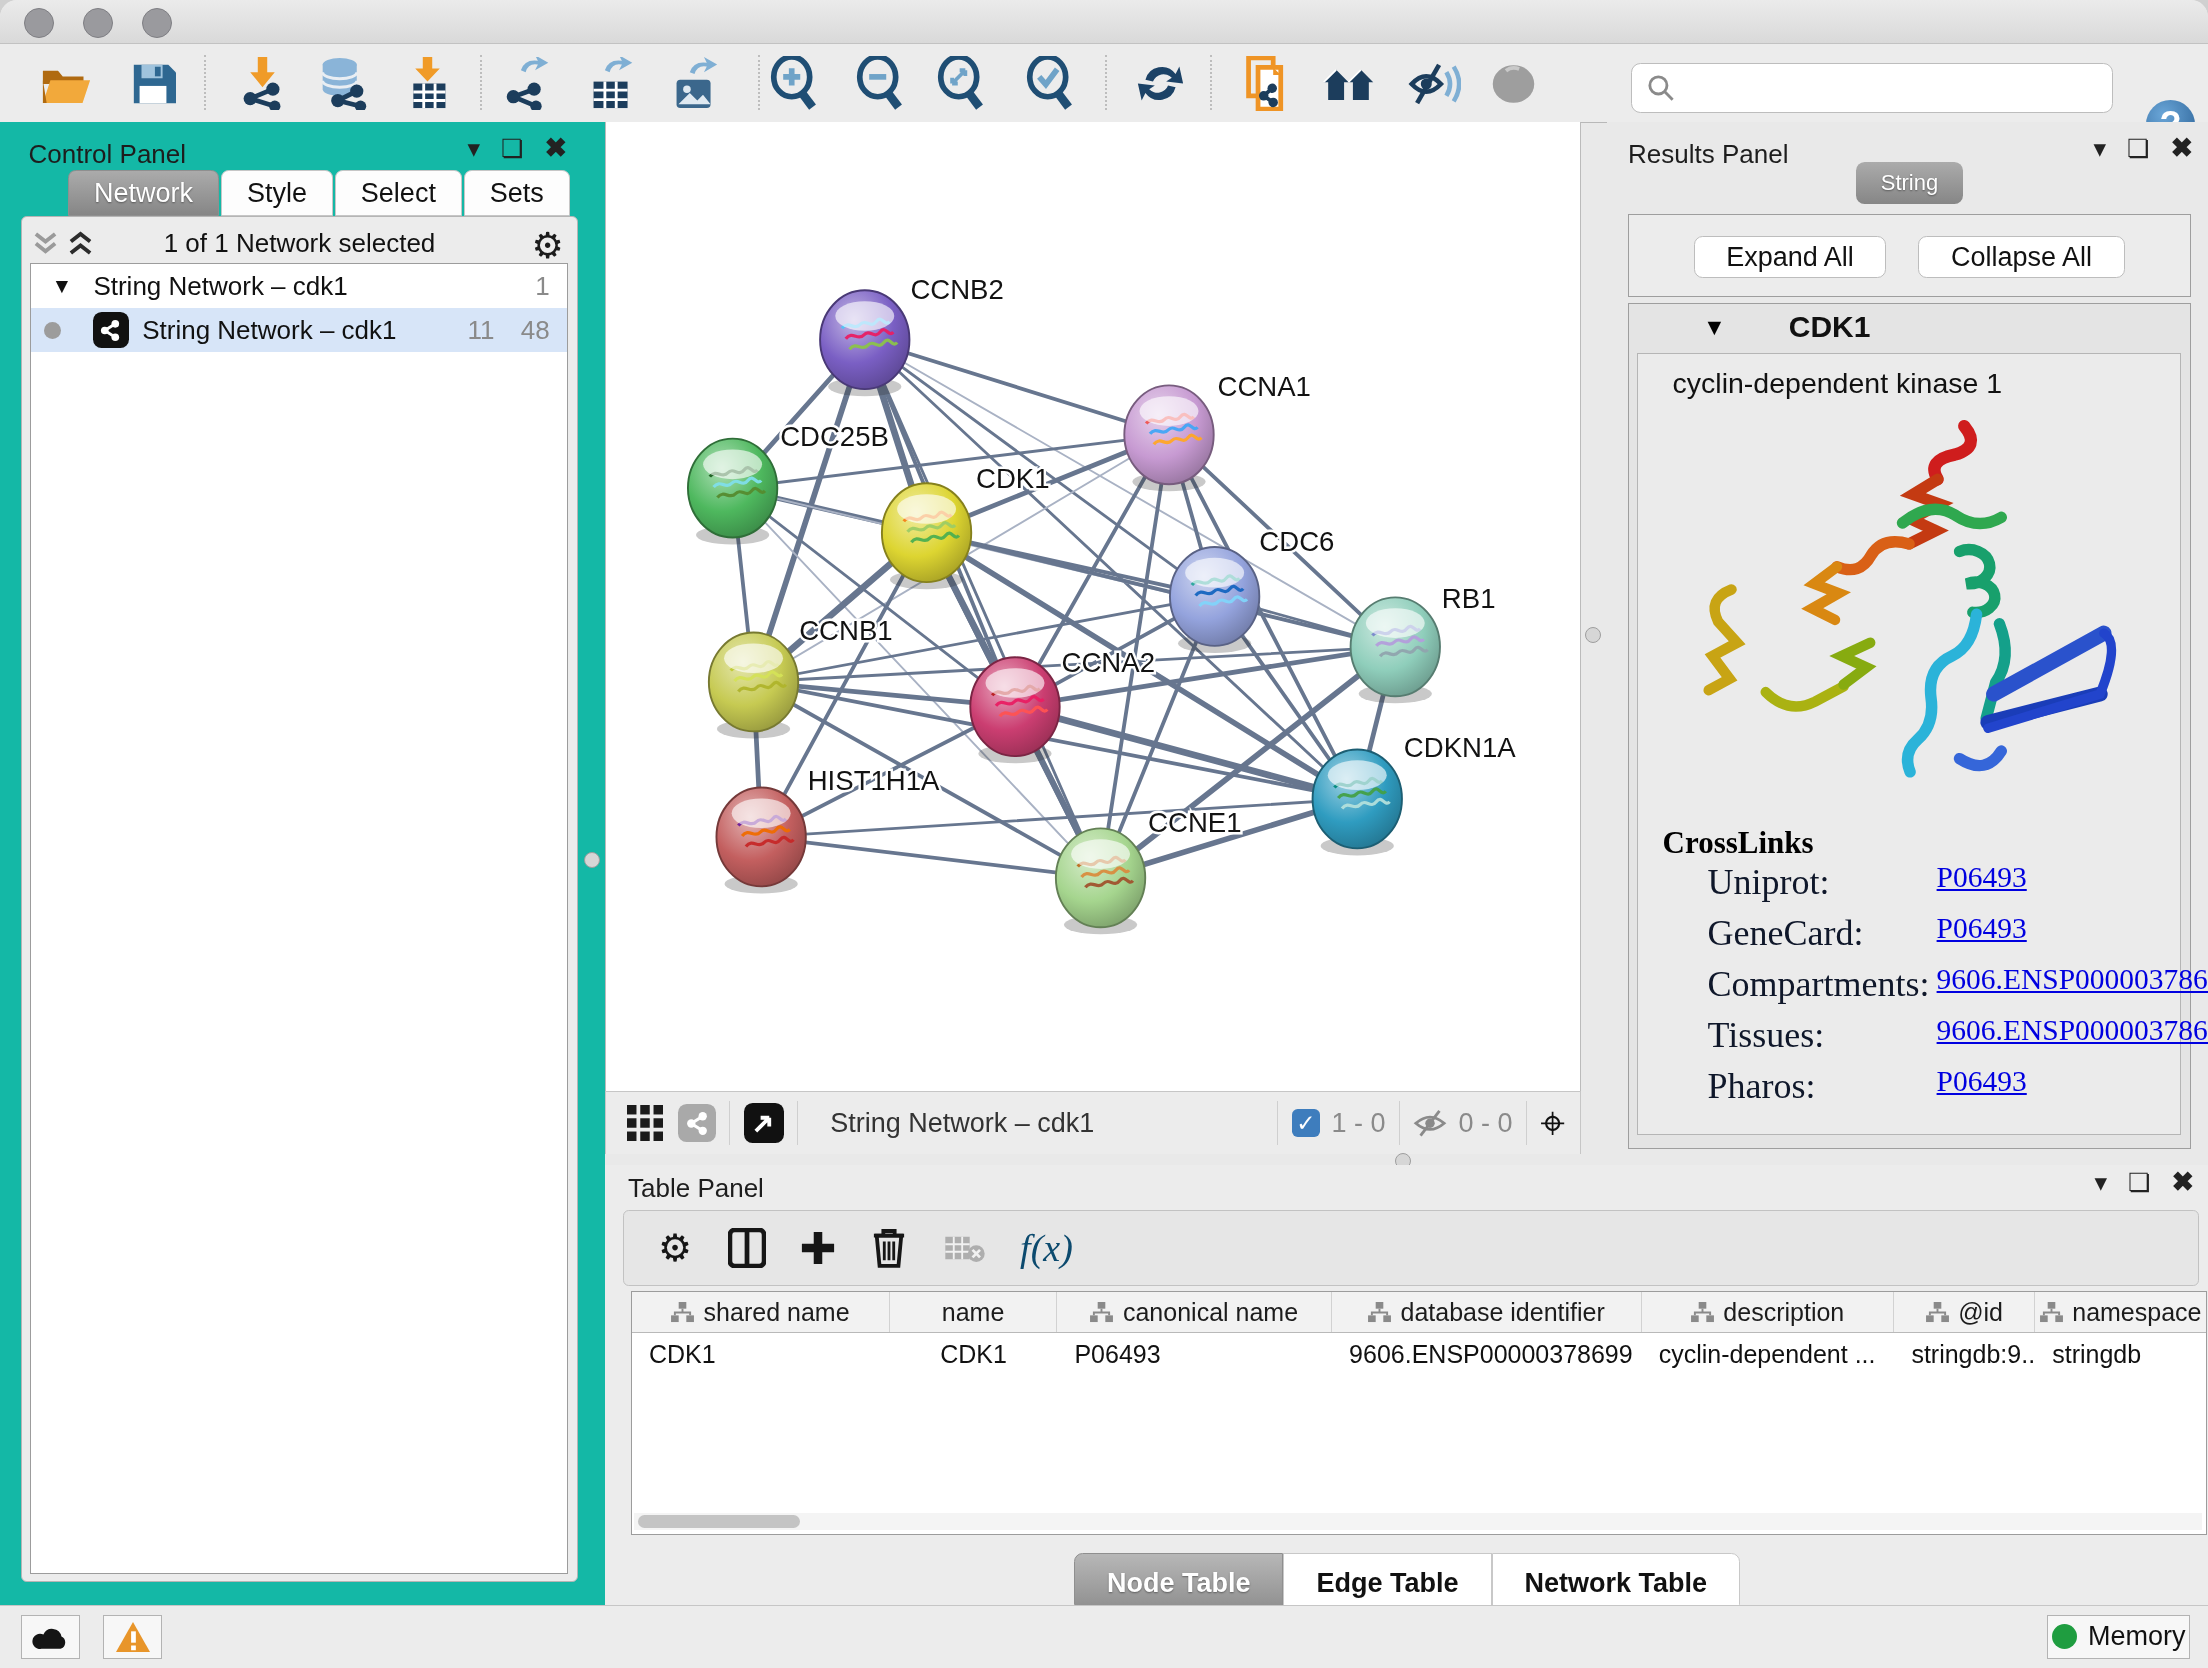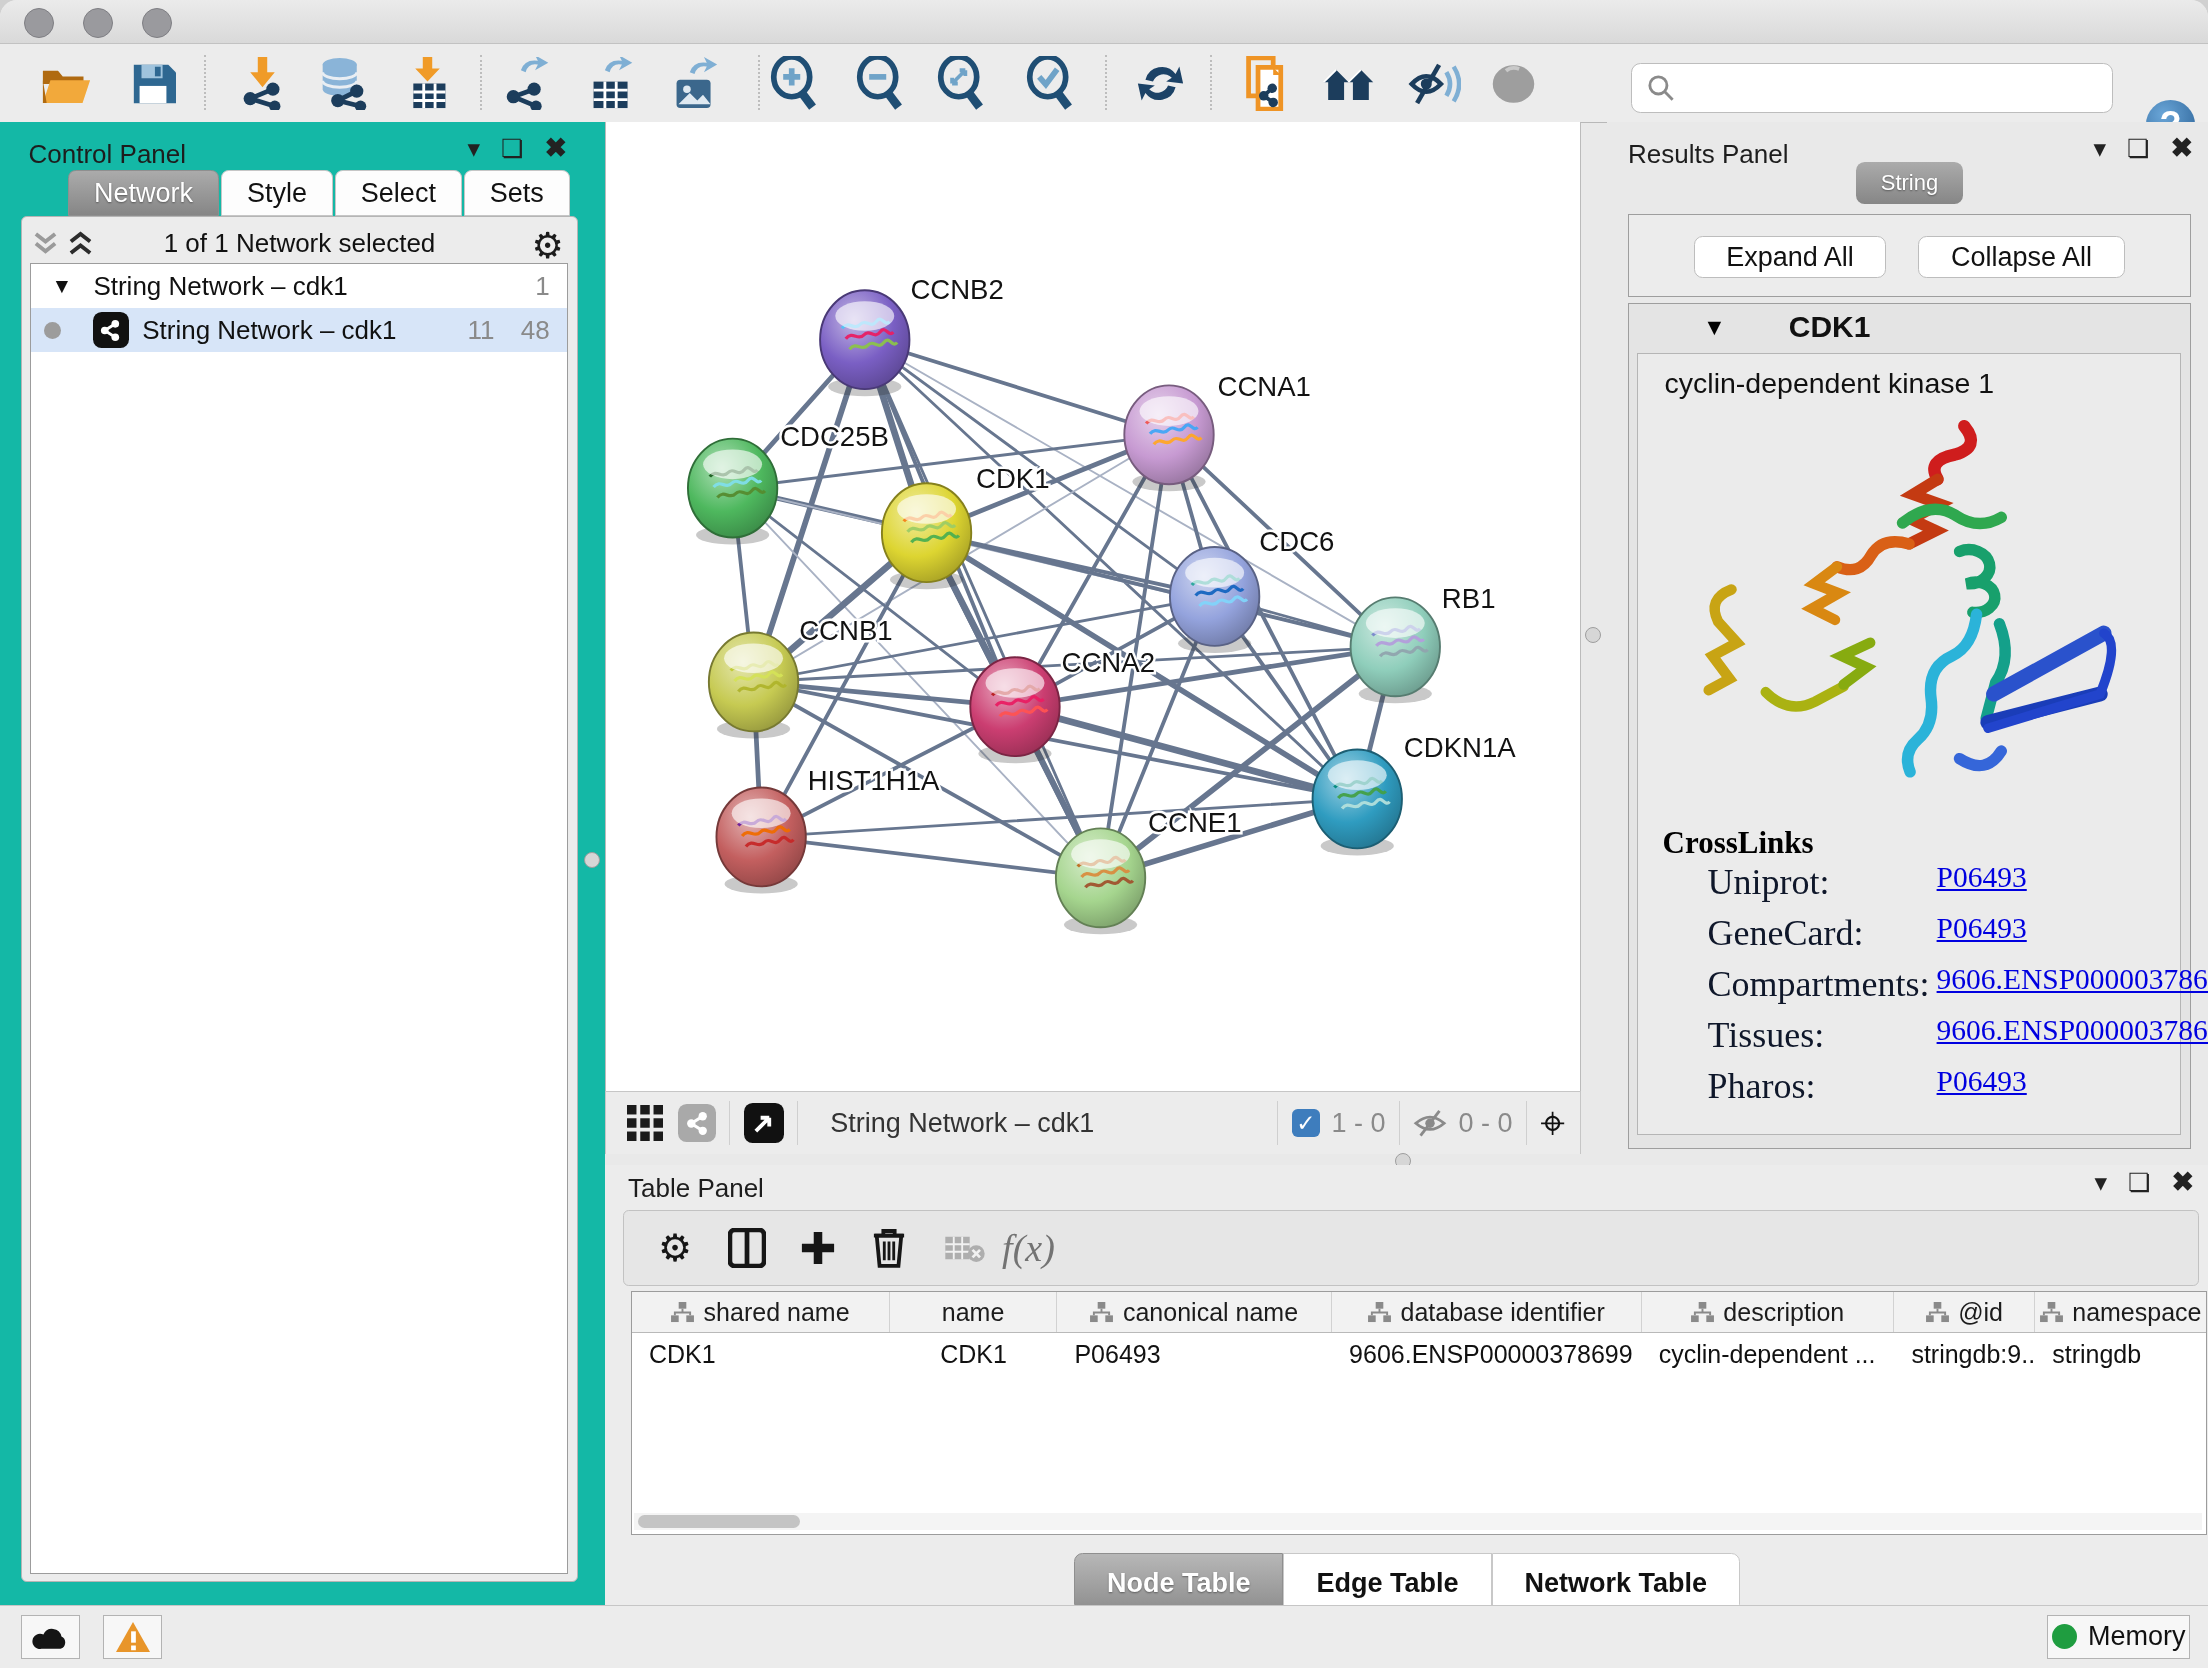--- a/index.html
+++ b/index.html
@@ -45,21 +45,21 @@
   
   #rpanel{position:absolute;left:1607px;top:122px;width:601px;height:1043px;background:#e9e9e9;}
   #rp-title{position:absolute;left:21px;top:17px;}
   #rp-tab{position:absolute;left:249px;top:40px;width:107px;height:42px;background:linear-gradient(#ababab,#868686);border-radius:8.6px;color:#fff;font-size:22px;display:flex;align-items:center;justify-content:center;text-shadow:0 1px 1.9px rgba(0,0,0,.4);}
   #rp-box1{position:absolute;left:21px;top:92px;width:561px;height:81px;border:1.9px solid #9e9e9e;background:#ececec;}
   .rbtn{position:absolute;top:21px;height:40px;background:#fff;border:1.9px solid #bdbdbd;border-radius:8.6px;font-size:27px;color:#111;display:flex;align-items:center;justify-content:center;}
   #rp-box2{position:absolute;left:21px;top:181px;width:561px;height:844px;border:1.9px solid #9e9e9e;background:#e4e4e4;}
   #rp-hdr{position:absolute;left:0;top:0;width:100%;height:46px;display:flex;align-items:center;}
   #rp-hdr .name{font-size:30px;font-weight:bold;color:#111;}
   #rp-content{position:absolute;left:7.6px;top:49px;width:542px;height:780px;background:#ebebeb;border:1px solid #b5b5b5;}
-  #rp-desc{position:absolute;left:27px;top:13.3px;font-size:28.5px;color:#111;font-family:"Liberation Sans",sans-serif;}
+  #rp-desc{position:absolute;left:35px;top:13.3px;font-size:28.5px;color:#111;font-family:"Liberation Sans",sans-serif;}
   #crosslinks{position:absolute;left:0;top:471px;width:100%;font-family:"Liberation Serif",serif;}
   #crosslinks .head{font-size:31px;font-weight:bold;color:#000;margin-left:25px;}
   .clrow{position:relative;height:51px;}
   .clrow .lab{position:absolute;left:70px;font-size:36px;color:#0f172a;}
   .clrow a{position:absolute;left:299px;font-size:29.5px;color:#0000e0;text-decoration:underline;}
   
   #tpanel{position:absolute;left:605px;top:1165px;width:1604px;height:440px;background:#ececec;}
   #tp-title{position:absolute;left:23px;top:7.6px;}
   #tp-toolbar{position:absolute;left:18px;top:45px;width:1576px;height:76px;background:#e6e6e6;border:1.9px solid #c2c2c2;border-radius:5.7px;box-sizing:border-box;display:flex;align-items:center;}
   #tp-table{position:absolute;left:26px;top:126px;width:1576px;height:244px;background:#fff;border:1.9px solid #9c9c9c;box-sizing:border-box;overflow:hidden;}
@@ -633,21 +633,21 @@
           <path d="M2 8 h32 M12 8 V3 h12 v5" stroke="#161616" stroke-width="4" fill="none"></path>
           <path d="M5 8 l3 32 h20 l3-32z" fill="none" stroke="#161616" stroke-width="4"></path>
           <path d="M13 14 v20 M18 14 v20 M23 14 v20" stroke="#161616" stroke-width="3"></path>
         </svg>
       <svg width="42" height="30" viewBox="0 0 44 32" style="margin-left:38px;opacity:.45">
           <rect x="1" y="4" width="26" height="24" fill="#6b6b6b"></rect>
           <path d="M1 12 h26 M1 20 h26 M10 4 v24 M19 4 v24" stroke="#fff" stroke-width="2"></path>
           <circle cx="34" cy="22" r="9" fill="#6b6b6b"></circle>
           <path d="M30 18 l8 8 M38 18 l-8 8" stroke="#fff" stroke-width="3"></path>
         </svg>
-      <span style="margin-left:16px;font-size:38px;color:#737373;font-family:'Liberation Serif',serif;font-style:italic">f(x)</span>
+      <span style="margin-left:34px;font-size:38px;color:#0c4a6e;font-family:'Liberation Serif',serif;font-style:italic">f(x)</span>
     </div>
     <div id="tp-table">
       <div id="thead">
         <div class="th" style="width:258px">
             <svg width="23" height="21" viewBox="0 0 24 22">
               <g fill="#8a8a8a">
                 <rect x="8" y="0" width="8" height="7"></rect>
                 <rect x="0" y="14" width="8" height="7"></rect>
                 <rect x="16" y="14" width="8" height="7"></rect>
                 <path d="M12 7 v4 M4 14 v-3 h16 v3" stroke="#8a8a8a" stroke-width="2" fill="none"></path>

